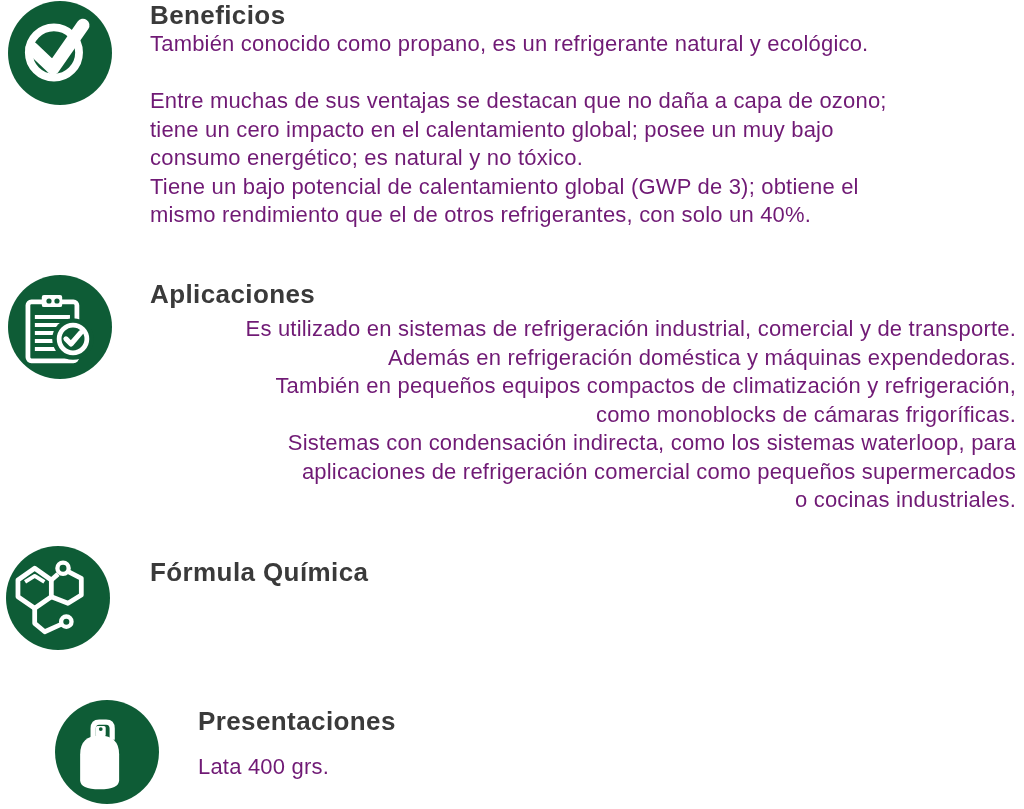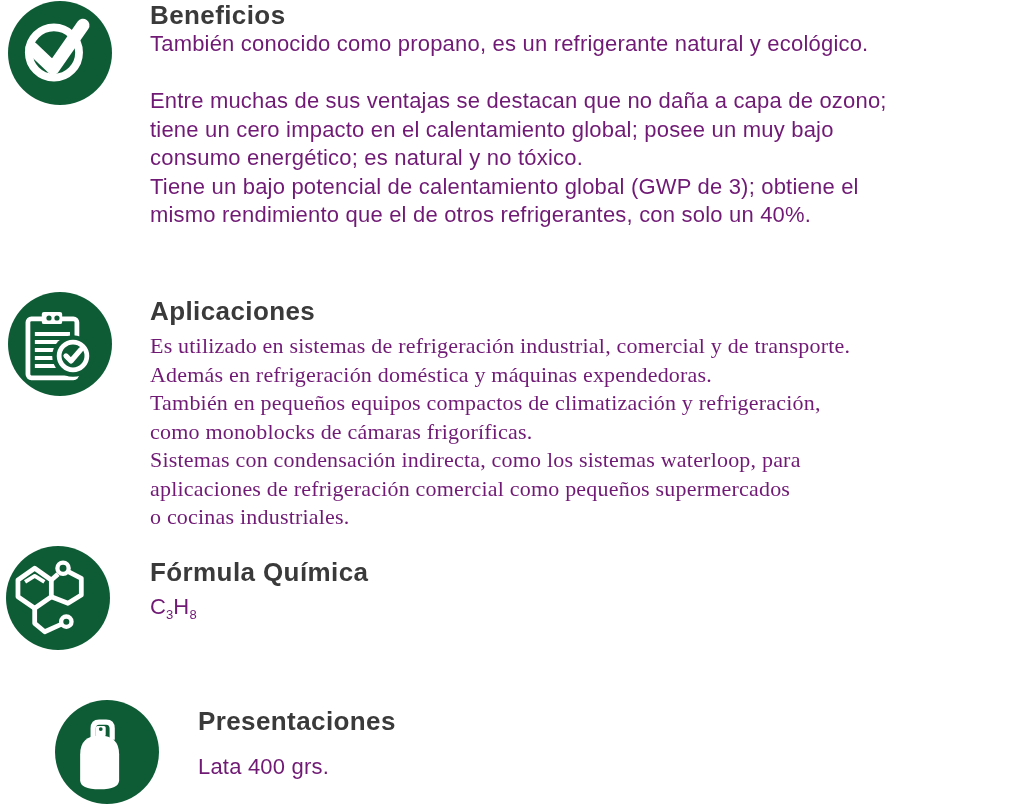--- a/index.html
+++ b/index.html
@@ -48,24 +48,24 @@
     letter-spacing: 0.2px;
     color: #701a75;
     white-space: pre-line;
   }
   
   #section-beneficios      { top: 0px;   height: 260px; }
   #section-beneficios .icon-badge     { left: 8px; top: 1px; }
   #section-beneficios .section-title  { top: 2px; }
   #section-beneficios .section-body   { top: 30px; }
 
-  #section-aplicaciones    { top: 292px; height: 250px; }
+  #section-aplicaciones    { top: 275px; height: 250px; text-align: right; }
   #section-aplicaciones .icon-badge   { left: 8px; top: 0px; }
   #section-aplicaciones .section-title{ top: 6px; }
-  #section-aplicaciones .section-body { top: 40px; font-family: Liberation Serif, serif; }
+  #section-aplicaciones .section-body { top: 40px; }
 
   #section-formula         { top: 545px; height: 130px; }
   #section-formula .icon-badge        { left: 6px; top: 1px; }
   #section-formula .section-title     { top: 14px; }
   #section-formula .section-body      { top: 48px; }
 
   #section-presentaciones  { top: 698px; height: 111px; margin-left: 48px; }
   #section-presentaciones .icon-badge { left: 7px; top: 2px; }
   #section-presentaciones .section-title { top: 10px; }
   #section-presentaciones .section-body  { top: 55px; }
@@ -150,21 +150,20 @@
           <path d="M 71.8 29.5 L 86.9 37.3 L 86.9 56.5 L 71.5 66.1 L 52.3 58.5"></path>
 
           <path d="M 33.1 71.9 L 33.1 89.2 L 44.7 98.9 L 63.5 90.5"></path>
 
           <circle cx="65.8" cy="25.7" r="6.5" stroke-width="5"></circle>
           <circle cx="69.6" cy="87.3" r="6" stroke-width="5"></circle>
         </g>
       </svg>
     </div>
     <h2 class="section-title">Fórmula Química</h2>
-    <p class="section-body formula"><span>C</span><sub>3</sub><span>H</span><sub>8</sub></p>
   </section>
 
   <section class="info-section" id="section-presentaciones">
     <div class="icon-badge">
       <svg viewBox="0 0 120 120" xmlns="http://www.w3.org/2000/svg" aria-hidden="true">
         <circle cx="60" cy="60" r="60" fill="#0e5c36"></circle>
 
         <path d="M 44 46 L 44 33 Q 44 25.5 51 25.5 L 59 25.5 Q 66 25.5 66 33 L 66 46" fill="none" stroke="#ffffff" stroke-width="6"></path>
 
         <rect x="47" y="30" width="11.5" height="12" rx="2" fill="#ffffff"></rect>

